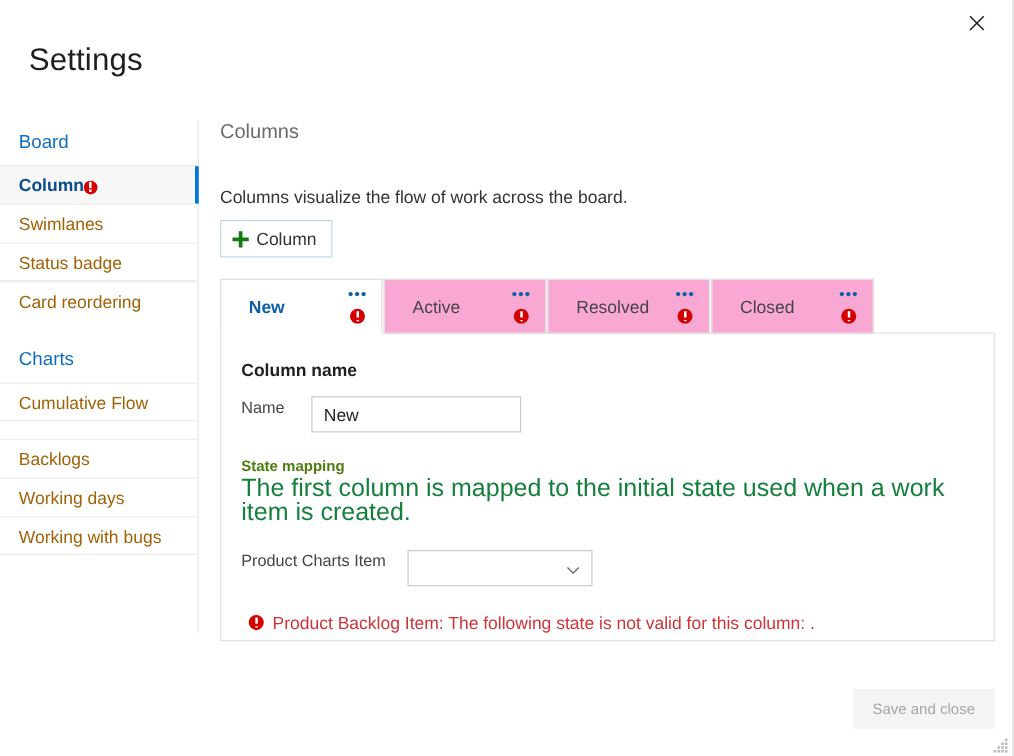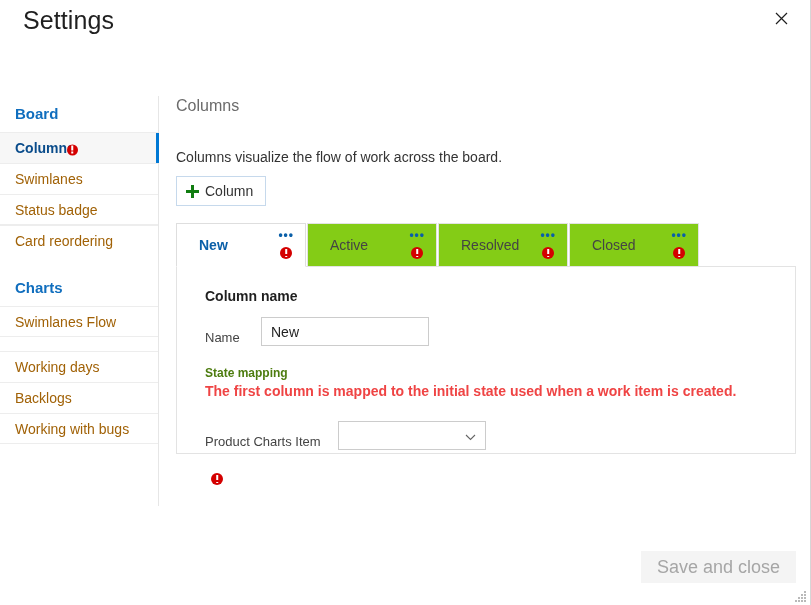--- a/index.html
+++ b/index.html
@@ -21,21 +21,21 @@
     height: 605px;
     box-sizing: border-box;
     border-right: 1px solid #d6d6d6;
     background: #fff;
   }
 
   
   .dialog-title {
     position: absolute;
     left: 23px;
-    top: 5px;
+    top: 33px;
     font-size: 25px;
     font-weight: 400;
     color: #1f1f1f;
     letter-spacing: 0.1px;
     line-height: 30px;
   }
   .close-btn {
     position: absolute;
     right: 12px;
     top: 2px;
@@ -59,21 +59,21 @@
     width: 159px;
     border-right: 1px solid #e6e6e6;
     box-sizing: border-box;
     height: 410px;
   }
   .nav-group-head {
     font-size: 15px;
     color: #106ebe;
     padding: 8px 0 8px 15px;
     line-height: 20px;
-    font-weight: 700;
+    font-weight: 400;
   }
   .nav-item {
     position: relative;
     font-size: 14px;
     color: #a16207;
     padding: 8px 24px 8px 15px;
     line-height: 20px;
     border-top: 1px solid #ededed;
     cursor: pointer;
     box-sizing: border-box;
@@ -195,21 +195,21 @@
     display: flex;
     margin-top: 17px;
     position: relative;
     z-index: 2;
   }
   .tab {
     position: relative;
     width: 130px;
     height: 44px;
     box-sizing: border-box;
-    background: #84cc16;
+    background: #f9a8d4;
     border: 1px solid #e3e3e3;
     margin-right: 1px;
     cursor: pointer;
     display: flex;
     align-items: center;
   }
   .tab.active {
     background: #ffffff;
     border: 1px solid #dedede;
     border-bottom: 1px solid #ffffff;
@@ -241,36 +241,36 @@
     top: 23px;
     width: 12px;
     height: 12px;
   }
 
   
   .tabpanel {
     border: 1px solid #e3e3e3;
     background: #ffffff;
     margin-top: -1px;
-    padding: 20px 22px 24px 28px;
-    box-sizing: border-box;
-    height: 188px;
+    padding: 20px 22px 24px 16px;
+    box-sizing: border-box;
+    height: 247px;
     position: relative;
     z-index: 1;
   }
   .field-heading {
     font-size: 14px;
     font-weight: bold;
     color: #1f1f1f;
     line-height: 18px;
     margin: 0 0 12px 0;
   }
   .field-row {
     display: flex;
-    align-items: flex-end;
+    align-items: flex-start;
     margin-bottom: 18px;
   }
   .field-label {
     font-size: 13px;
     color: #444444;
     width: 56px;
     flex: none;
     line-height: 17px;
   }
   .field-label.wide {
@@ -289,25 +289,24 @@
     outline: none;
   }
   .subheading {
     font-size: 12px;
     font-weight: bold;
     color: #4d7c0f;
     line-height: 18px;
     margin: 0;
   }
   .sub-desc {
-    font-size: 14px;
-    color: #ef4444;
+    font-size: 20px;
+    color: #15803d;
     line-height: 19px;
     margin: 0 0 20px 0;
-    font-weight: bold;
   }
   .select-box {
     position: relative;
     width: 148px;
     height: 29px;
     box-sizing: border-box;
     border: 1px solid #cccccc;
     background: #ffffff;
     cursor: pointer;
     display: flex;
@@ -350,21 +349,21 @@
     right: 14px;
     bottom: 22px;
     display: flex;
     gap: 14px;
   }
   .btn {
     min-width: 103px;
     height: 32px;
     box-sizing: border-box;
     border: none;
-    font-size: 18px;
+    font-size: 12px;
     font-family: "Liberation Sans", sans-serif;
     cursor: pointer;
     padding: 0 16px;
   }
   .btn-disabled {
     background: #f4f4f4;
     color: #a6a6a6;
     cursor: default;
   }
   .btn-secondary {
@@ -411,30 +410,30 @@
       <span>Status badge</span>
     </div>
     <div class="nav-item">
       <span>Card reordering</span>
     </div>
 
     <div class="spacer-row"></div>
 
     <div class="nav-group-head">Charts</div>
     <div class="nav-item last">
-      <span>Swimlanes Flow</span>
+      <span>Cumulative Flow</span>
     </div>
 
     <div class="spacer-row"></div>
 
+    <div class="nav-item">
+      <span>Backlogs</span>
+    </div>
     <div class="nav-item">
       <span>Working days</span>
-    </div>
-    <div class="nav-item">
-      <span>Backlogs</span>
     </div>
     <div class="nav-item last">
       <span>Working with bugs</span>
     </div>
   </nav>
 
   <main class="content">
 
     <h2 class="section-title">Columns</h2>
 
@@ -493,20 +492,21 @@
           <span class="chevron">
             <svg width="11" height="11" viewBox="0 0 11 11" aria-hidden="true">
               <path d="M1 3.5 L5.5 8 L10 3.5" stroke="#666666" stroke-width="1.1" fill="none"></path>
             </svg>
           </span>
         </div>
       </div>
 
       <div class="error-line">
         <span class="bang"></span>
+        <span class="error-text">Product Backlog Item: The following state is not valid for this column: .</span>
       </div>
     </section>
   </main>
 
   <div class="footer">
     <button class="btn btn-disabled">Save and close</button>
   </div>
 
   <div class="resize-grip">
     <svg width="14" height="14" viewBox="0 0 14 14" aria-hidden="true">

